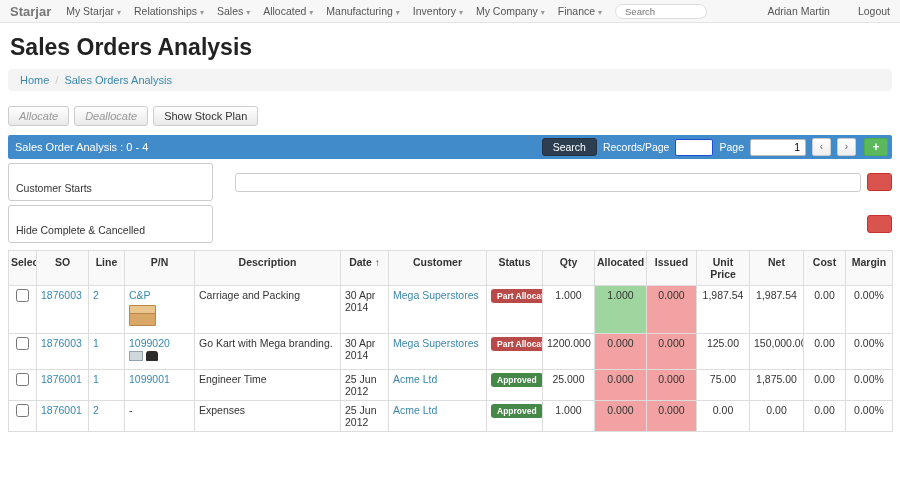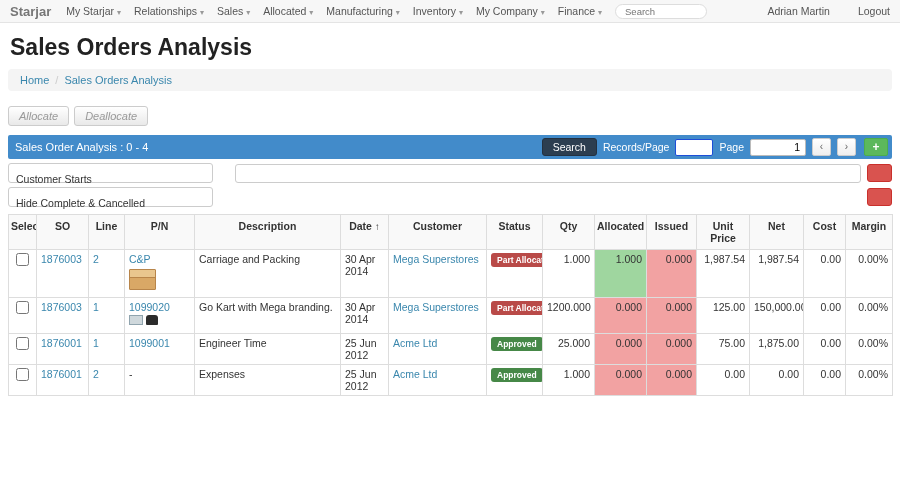--- a/index.html
+++ b/index.html
@@ -31,31 +31,31 @@
   .panel-title{flex:1;padding-left:3px}
   .search-btn{background:#2c3e50;color:#fff;border:1px solid #233140;padding:2px 10px;border-radius:3px;font-size:10.5px;cursor:pointer}
   .bar-label{font-size:10.5px}
   .rp-input{width:38px;height:17px;border:1px solid #1d4ed8;border-radius:2px;padding:1px 18px;font-size:10px;outline:none}
   .page-input{width:56px;height:17px;border:1px solid #bbb;border-radius:2px;padding:1px 5px;font-size:10.5px;text-align:right;outline:none}
   .pg-btn{width:19px;height:18px;background:linear-gradient(#fff,#eee);border:1px solid #ccc;border-radius:2px;font-size:10px;color:#666;cursor:pointer;line-height:1}
   .add-btn{width:24px;height:18px;background:#5cb85c;border:1px solid #4cae4c;color:#fff;border-radius:2px;font-weight:bold;font-size:12px;cursor:pointer;line-height:1;margin-left:2px}
 
   
   .filter-row{margin:4px 8px;display:flex;align-items:center}
-  .filter-box{width:205px;height:19px;border:1px solid #ccc;border-radius:3px;padding:9px 7px;font-size:10.5px;color:#333;background:#fff;cursor:pointer}
+  .filter-box{width:205px;height:19px;border:1px solid #ccc;border-radius:3px;padding:18px 7px;font-size:10.5px;color:#333;background:#fff;cursor:pointer}
   .filter-input{flex:1;height:19px;border:1px solid #ccc;border-radius:3px;margin-left:22px;margin-right:6px;padding:2px 6px;font-size:10.5px;outline:none}
   .filter-spacer{flex:1}
   .remove-btn{width:25px;height:18px;background:#d9534f;border:1px solid #c9302c;border-radius:3px;cursor:pointer;margin-left:auto}
 
   
   table{width:884px;margin:7px 8px 0;border-collapse:collapse;table-layout:fixed;font-size:10.5px}
   th,td{border:1px solid #ddd;padding:3px 4px;vertical-align:top;overflow:hidden}
   th{background:#f9f9f9;font-weight:bold;text-align:center;color:#333;padding:5px 2px;font-size:10.5px}
   td a{color:#3a87ad;text-decoration:none}
-  .num{text-align:right}
+  .num{text-align:center}
   .center{text-align:center}
   td[data-state="ok"]{background:#9fd69f}
   td[data-state="zero"]{background:#f2a2a2}
   .badge{display:inline-block;color:#fff;font-size:8.5px;font-weight:bold;padding:2px 6px;border-radius:3px;white-space:nowrap}
   .badge[data-variant="danger"]{background:#b94a48}
   .badge[data-variant="success"]{background:#468847}
   .sort-icon{font-size:10px;color:#333}
 
   .box-icon{width:27px;height:21px;background:#d9a866;border:1px solid #b8854a;position:relative;margin-top:4px;border-radius:1px}
   .box-icon::before{content:"";position:absolute;top:0;left:0;right:0;height:7px;background:#e9c68e;border-bottom:1px solid #b8854a}
@@ -91,20 +91,21 @@
 </div>
 
 <div class="page-title">Sales Orders Analysis</div>
 <div class="breadcrumb">
   <a href="#">Home</a><span class="sep">/</span><span class="current">Sales Orders Analysis</span>
 </div>
 
 <div class="toolbar">
   <button class="btn muted">Allocate</button>
   <button class="btn muted">Deallocate</button>
+  <button class="btn">Show Stock Plan</button>
 </div>
 
 <div class="panel-bar">
   <span class="panel-title">Sales Order Analysis : 0 - 4</span>
   <button class="search-btn">Search</button>
   <span class="bar-label">Records/Page</span>
   <input class="rp-input" value="25" style="">
   <span class="bar-label">Page</span>
   <input class="page-input" value="1" style="">
   <button class="pg-btn"><span>‹</span></button>

